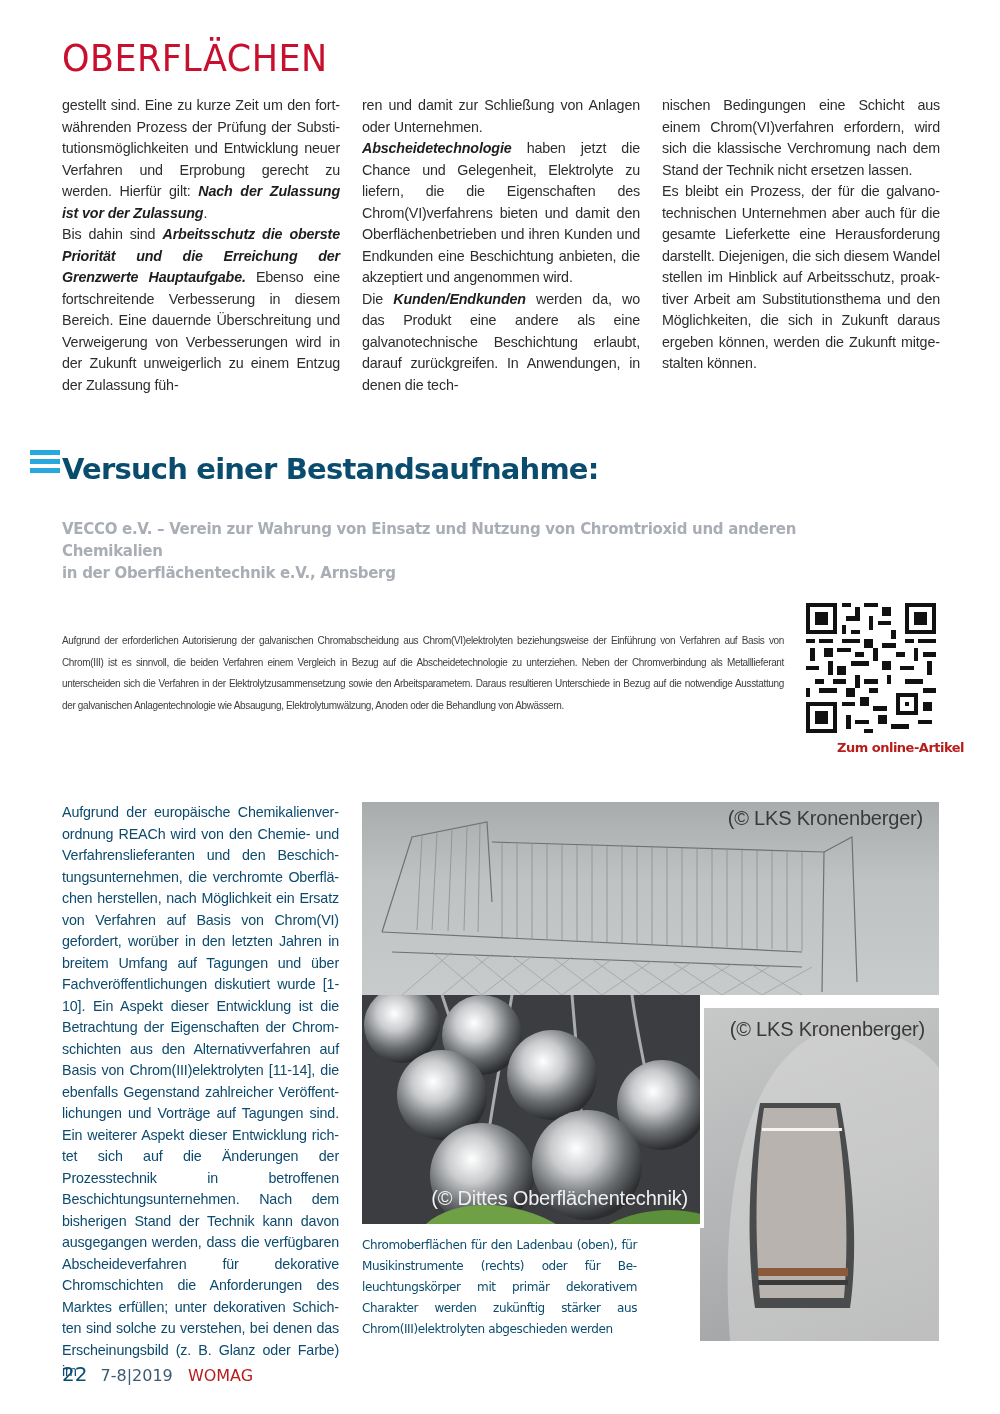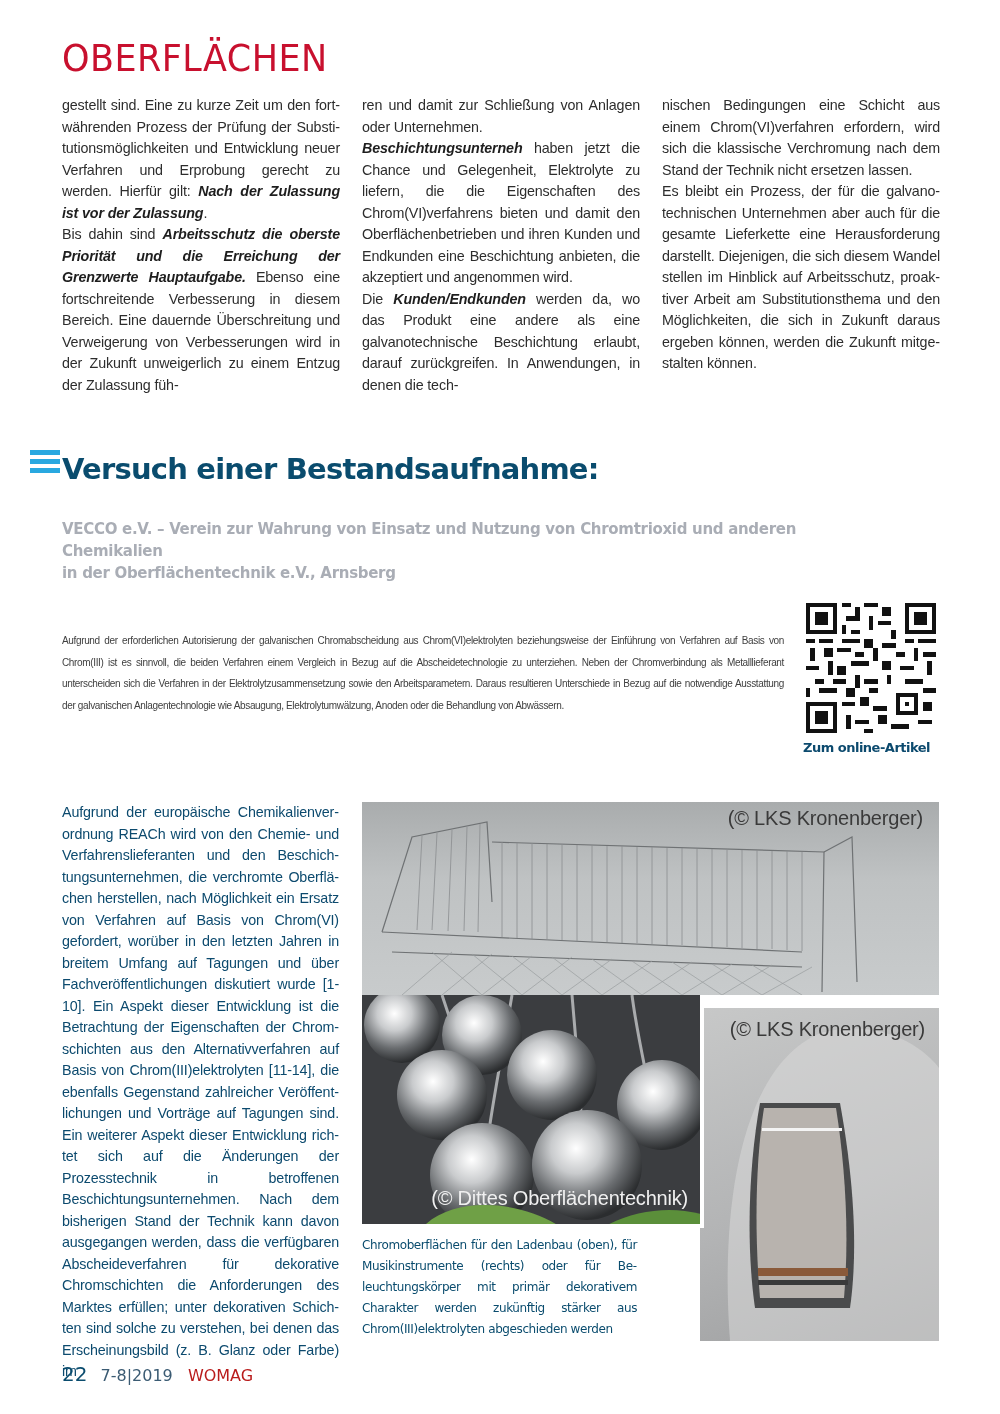--- a/index.html
+++ b/index.html
@@ -42,23 +42,23 @@
 
   .abstract {
     position: absolute; left: 62px; top: 630px; width: 722px;
     font-family: "Liberation Sans", sans-serif; font-weight: 400;
     font-size: 10px; line-height: 21.5px; color: #404040;
     text-align: justify; letter-spacing: -0.35px;
   }
 
   .qr-box { position: absolute; left: 806px; top: 603px; width: 130px; height: 130px; }
   .qr-link {
-    position: absolute; left: 803px; top: 740px;
+    position: absolute; left: 837px; top: 740px;
     font-family: "DejaVu Sans", sans-serif; font-weight: 700; font-size: 13px;
-    color: #0c4a6e; letter-spacing: -0.5px;
+    color: #b91c1c; letter-spacing: -0.5px;
   }
 
   .body-col {
     position: absolute; left: 62px; top: 802px; width: 277px;
     font-size: 14.3px; line-height: 21.5px; color: #0c4a6e; text-align: justify;
     letter-spacing: -0.15px;
   }
 
   .photo { position: absolute; overflow: hidden; }
   .photo-basket { left: 362px; top: 802px; width: 577px; height: 193px; background: linear-gradient(180deg,#a9acad 0%,#bfc2c3 40%,#c8cbcc 100%); }
@@ -85,21 +85,21 @@
 
 <div class="section-label">OBERFLÄCHEN</div>
 
 <div class="top-cols">
   <div class="col c1">
     <p><span>gestellt sind. Eine zu kurze Zeit um den fort­währenden Prozess der Prüfung der Substi­tutionsmöglichkeiten und Entwicklung neuer Verfahren und Erprobung gerecht zu werden. Hierfür gilt: </span><span class="bi">Nach der Zulassung ist vor der Zulassung</span><span>.</span></p>
     <p><span>Bis dahin sind </span><span class="bi">Arbeitsschutz die oberste Pri­orität und die Erreichung der Grenzwerte Hauptaufgabe.</span><span> Ebenso eine fortschreitende Verbesserung in diesem Bereich. Eine dau­ernde Überschreitung und Verweigerung von Verbesserungen wird in der Zukunft unwei­gerlich zu einem Entzug der Zulassung füh-</span></p>
   </div>
   <div class="col c2">
     <p>ren und damit zur Schließung von Anlagen oder Unternehmen.</p>
-    <p><span class="bi">Beschichtungsunterneh</span><span> haben jetzt die Chan­ce und Gelegenheit, Elektrolyte zu liefern, die die Eigenschaften des Chrom(VI)verfahrens bieten und damit den Oberflächenbetrieben und ihren Kunden und Endkunden eine Be­schichtung anbieten, die akzeptiert und an­genommen wird.</span></p>
+    <p><span class="bi">Abscheidetechnologie</span><span> haben jetzt die Chan­ce und Gelegenheit, Elektrolyte zu liefern, die die Eigenschaften des Chrom(VI)verfahrens bieten und damit den Oberflächenbetrieben und ihren Kunden und Endkunden eine Be­schichtung anbieten, die akzeptiert und an­genommen wird.</span></p>
     <p><span>Die </span><span class="bi">Kunden/Endkunden</span><span> werden da, wo das Produkt eine andere als eine galvanotech­nische Beschichtung erlaubt, darauf zurück­greifen. In Anwendungen, in denen die tech-</span></p>
   </div>
   <div class="col c3">
     <p>nischen Bedingungen eine Schicht aus einem Chrom(VI)verfahren erfordern, wird sich die klassische Verchromung nach dem Stand der Technik nicht ersetzen lassen.</p>
     <p>Es bleibt ein Prozess, der für die galvano­technischen Unternehmen aber auch für die gesamte Lieferkette eine Herausforderung darstellt. Diejenigen, die sich diesem Wandel stellen im Hinblick auf Arbeitsschutz, proak­tiver Arbeit am Substitutionsthema und den Möglichkeiten, die sich in Zukunft daraus ergeben können, werden die Zukunft mitge­stalten können.</p>
   </div>
 </div>
 
 <div class="headline-wrap">
   <div class="menu-icon">

